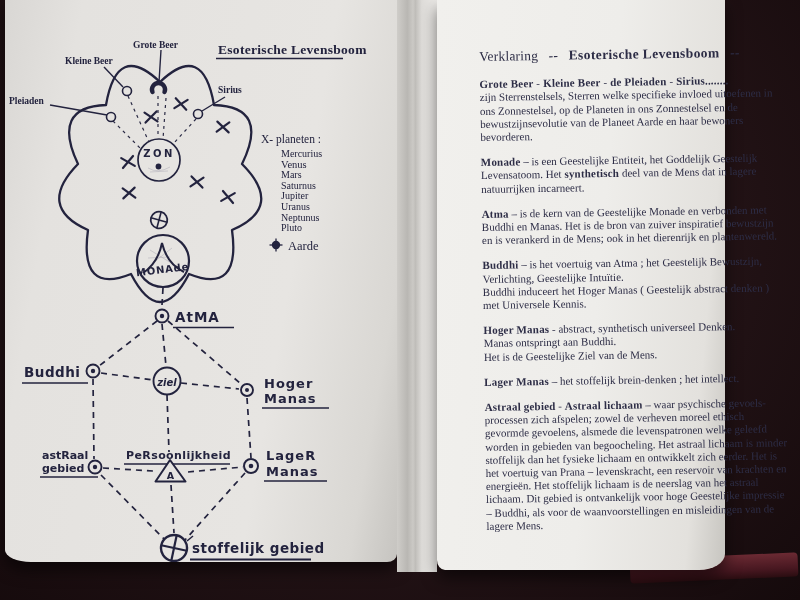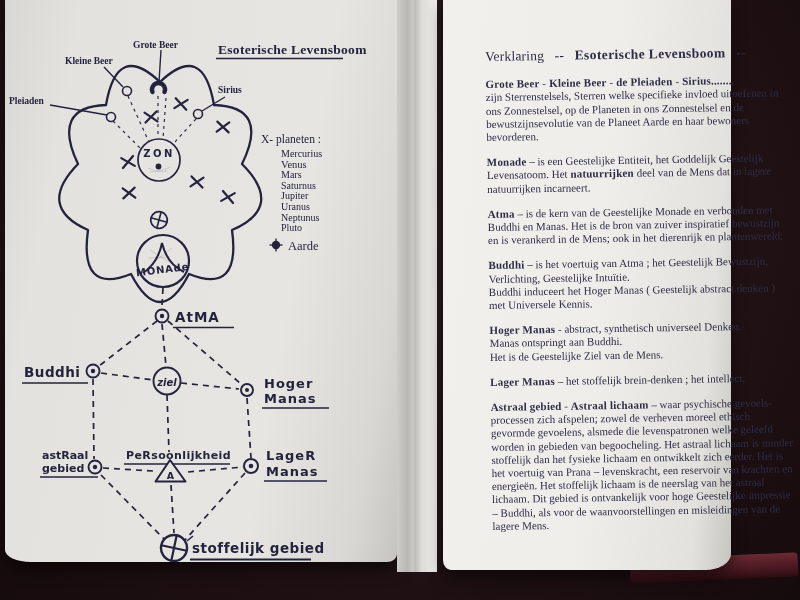--- a/index.html
+++ b/index.html
@@ -22,21 +22,20 @@
   .gutter{
     position:absolute;left:397px;top:0;width:40px;height:572px;z-index:2;
     background:linear-gradient(to right,#cfcdc9 0%, #b9b7b3 26%, #cbc9c5 40%, #bfbdb9 46%, #dedcd9 62%, #efede-a 100%);
     background:linear-gradient(to right,#cfcdc9 0%, #b9b7b3 26%, #cbc9c5 40%, #bfbdb9 46%, #dedcd9 62%, #efedea 100%);
   }
   .page-right{
     left:437px;width:288px;height:570px;
     background:linear-gradient(95deg,#f1f0ed 0%, #eeedea 55%, #e3e1dd 88%, #c9c7c2 99%);
     border-bottom-left-radius:8px 10px;
     border-bottom-right-radius:26px 16px;
-    margin-left:6px;
   }
   .cover-sliver{
     position:absolute;left:630px;top:556px;width:168px;height:24px;z-index:1;
     transform:rotate(-2.5deg);
     background:linear-gradient(to bottom,#6b2a33,#471720 65%,#2a0d11);
     border-radius:4px;
   }
   .diagram-svg{position:absolute;left:-5px;top:0;}
   
   .ink{stroke:#23233e;fill:none;}
@@ -240,21 +239,21 @@
   <div class="page page-right">
     <div class="rp-inner">
       <div class="rp-heading">
         <span>Verklaring</span>
         <span class="dash">--</span>
         <span class="b">Esoterische Levensboom</span>
         <span class="dash">--</span>
       </div>
       <div id="paragraphs">
           <div class="para"><strong>Grote Beer  -  Kleine Beer  -  de Pleiaden  -  Sirius........</strong><br><span>zijn Sterrenstelsels, Sterren welke specifieke invloed uitoefenen in ons Zonnestelsel,  op de Planeten in ons Zonnestelsel en de bewustzijnsevolutie van de Planeet Aarde en haar bewoners bevorderen.</span></div>
-          <div class="para"><strong>Monade</strong><span> – is een Geestelijke Entiteit, het Goddelijk Geestelijk Levensatoom.  Het </span><strong>natuurrijken</strong><span> deel van de Mens dat in lagere natuurrijken incarneert.</span></div>
+          <div class="para"><strong>Monade</strong><span> – is een Geestelijke Entiteit, het Goddelijk Geestelijk Levensatoom.  Het </span><strong>synthetisch</strong><span> deel van de Mens dat in lagere natuurrijken incarneert.</span></div>
           <div class="para"><strong>Atma</strong><span> – is de kern van de Geestelijke Monade  en verbonden met Buddhi en Manas. Het is de bron van zuiver inspiratief bewustzijn en is verankerd in de Mens; ook in het dierenrijk en plantenwereld.</span></div>
           <div class="para"><strong>Buddhi</strong><span> –  is het voertuig van Atma ; het Geestelijk Bewustzijn, Verlichting, Geestelijke Intuïtie.</span><br><span>Buddhi induceert het Hoger Manas (  Geestelijk  abstract denken ) met Universele Kennis.</span></div>
           <div class="para"><strong>Hoger Manas</strong><span>  - abstract, synthetisch universeel Denken.</span><br><span>Manas ontspringt aan Buddhi.</span><br><span>Het is de Geestelijke Ziel van de Mens.</span></div>
           <div class="para"><strong>Lager Manas</strong><span> – het stoffelijk brein-denken ; het intellect.</span></div>
           <div class="para"><strong>Astraal gebied</strong><span>  -  </span><strong>Astraal lichaam</strong><span> – waar psychische gevoels-processen zich afspelen; zowel de verheven moreel ethisch gevormde gevoelens,  alsmede die levenspatronen welke geleefd worden in gebieden van begoocheling.  Het astraal lichaam is minder stoffelijk dan het fysieke lichaam en ontwikkelt zich eerder. Het is het voertuig van Prana – levenskracht,  een reservoir van krachten en energieën. Het stoffelijk lichaam is de neerslag van het astraal lichaam. Dit gebied is ontvankelijk voor hoge Geestelijke impressie – Buddhi, als voor de waanvoorstellingen en misleidingen van de lagere Mens.</span></div>
         </div>
     </div>
   </div>
 
 </div>

